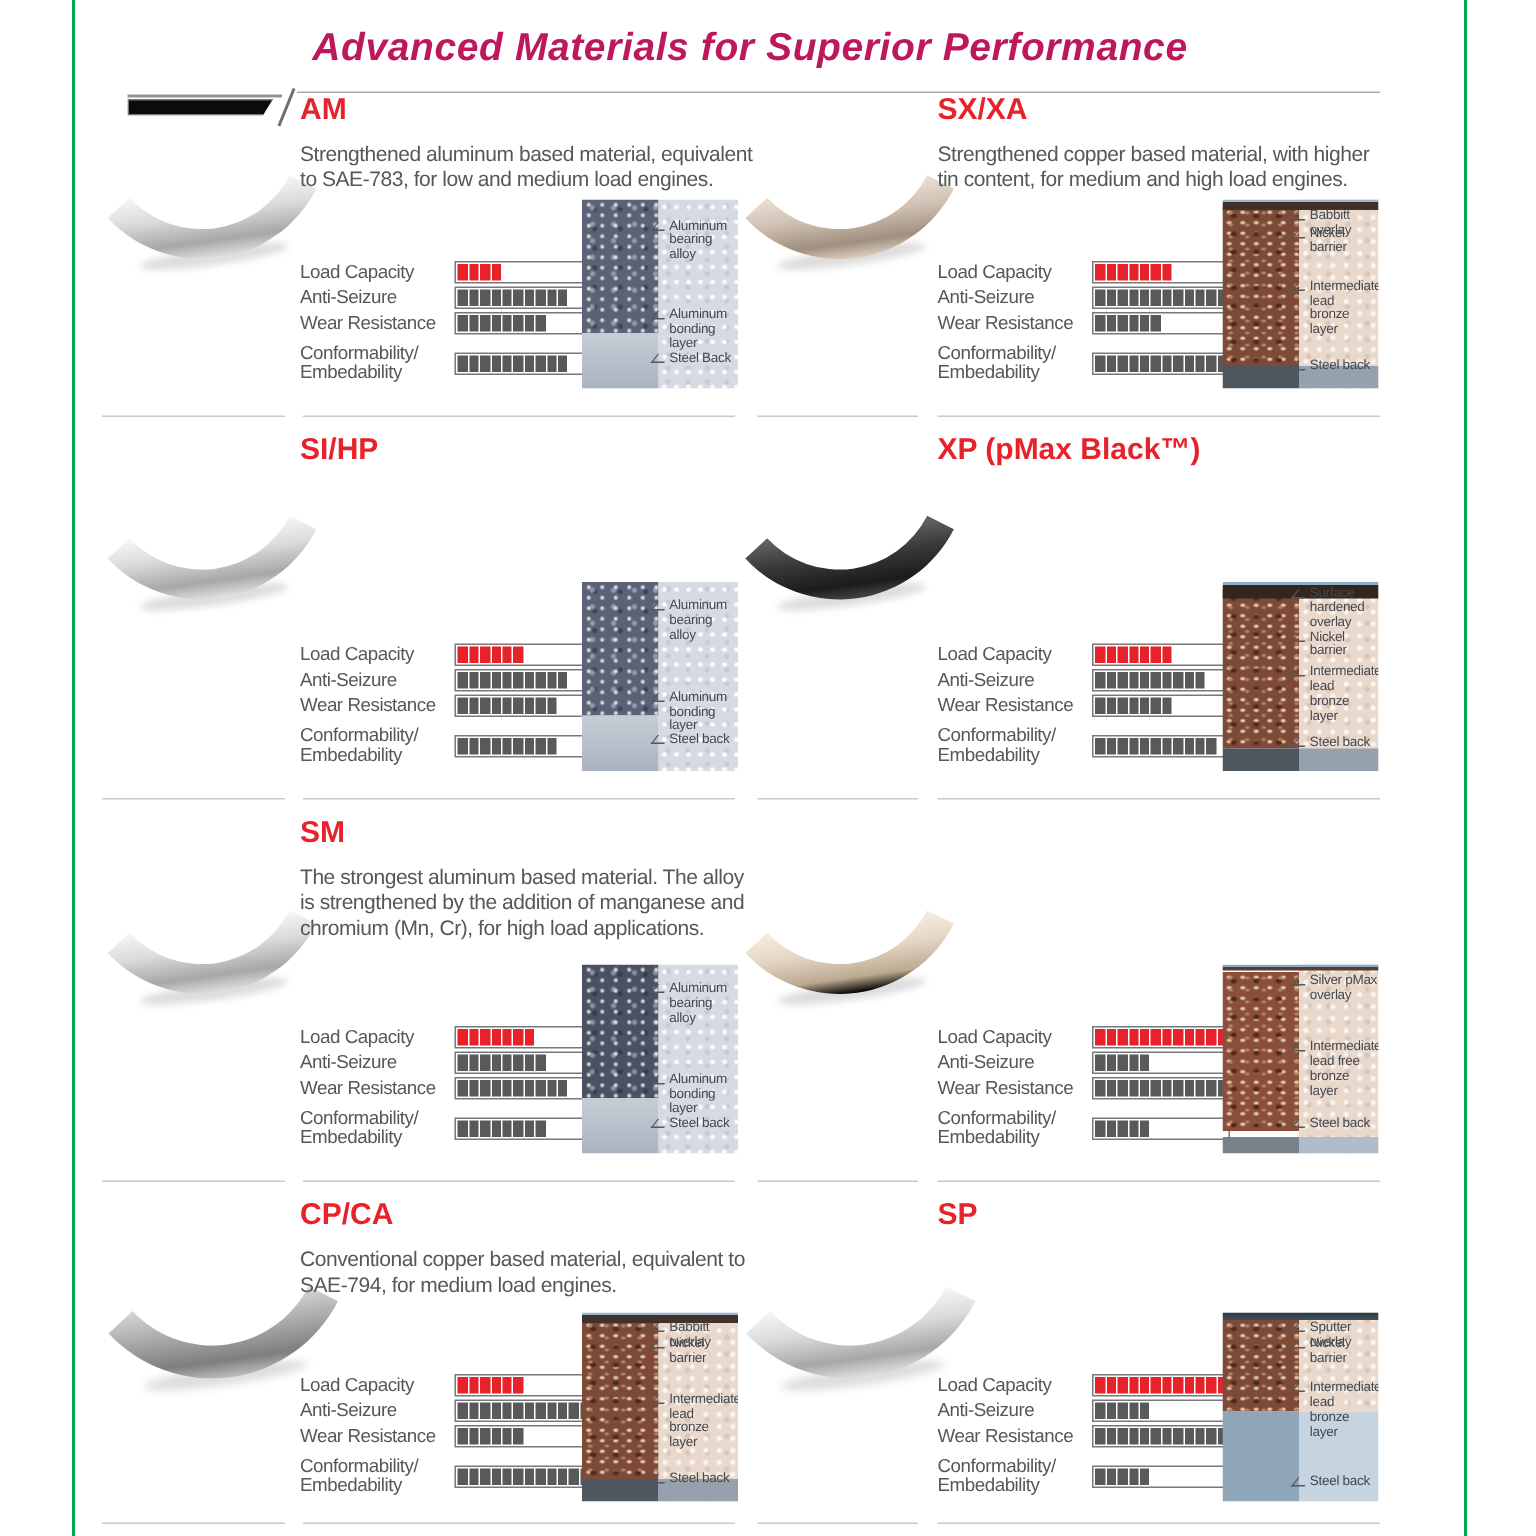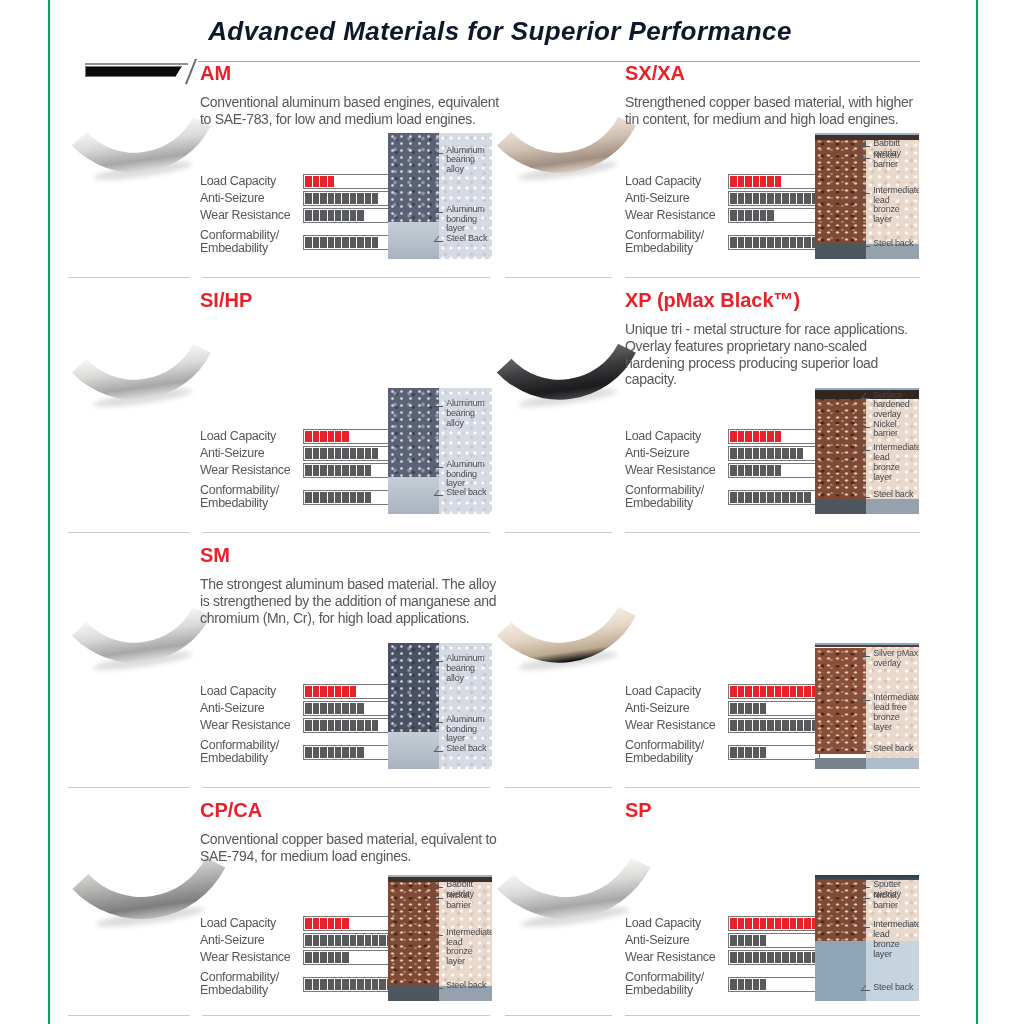--- a/index.html
+++ b/index.html
@@ -2,21 +2,21 @@
 <html><head>
 <meta charset="utf-8">
 <style>
   html,body{margin:0;padding:0;background:#fff;}
   .page{position:relative;width:1024px;height:1024px;background:#fff;overflow:hidden;
         font-family:"Liberation Sans",sans-serif;color:#55575a;}
   .border-v{position:absolute;top:0;bottom:0;width:2px;background:#00a651;}
   .border-left{left:48px;} .border-right{left:976px;}
 
   .title{position:absolute;top:16px;left:60px;width:880px;text-align:center;
-         font-size:26px;font-weight:bold;font-style:italic;color:#0f172a;letter-spacing:.4px;}
+         font-size:26px;font-weight:bold;font-style:italic;color:#be185d;letter-spacing:.4px;}
 
   
   .rule-black{position:absolute;left:85px;top:63px;width:103px;height:10px;
               border-top:2px solid #919396;}
   .rule-black .bar{margin-top:1px;height:7px;background:#0b0b0c;
               clip-path:polygon(0 0,100% 0,93% 100%,0 100%);}
   .slash{position:absolute;left:190px;top:58px;width:2px;height:27px;background:#6d6e71;
          transform:rotate(22deg);}
   .tab-line{position:absolute;left:198px;top:61px;width:722px;height:1px;background:#a7a9ac;}
 
@@ -170,21 +170,21 @@
   <div class="divider" style="top:1015px;left:505px;width:107px;"></div>
   <div class="divider" style="top:1015px;left:625px;width:295px;"></div>
 
   <section class="sec row1 col-l">
     <svg class="bearing b-silver" viewBox="0 0 210 120">
       <ellipse cx="100" cy="103" rx="70" ry="8" fill="#8d8d92" opacity=".3" filter="url(#f-soft)"></ellipse>
       <use href="#shell"></use>
     </svg>
     <div class="content">
       <h2 class="sec-heading">AM</h2>
-      <p class="sec-desc">Conventional aluminum based engines, equivalent to SAE-783, for low and medium load engines.</p>
+      <p class="sec-desc">Strengthened aluminum based material, equivalent to SAE-783, for low and medium load engines.</p>
     </div>
     <div class="ratings">
       <div class="rrow">
           <span class="rlabel">Load Capacity</span>
           <div class="bar">
             <span class="seg" style="background: rgb(232, 34, 42);"></span>
             <span class="seg" style="background: rgb(232, 34, 42);"></span>
             <span class="seg" style="background: rgb(232, 34, 42);"></span>
             <span class="seg" style="background: rgb(232, 34, 42);"></span>
             <span class="seg"></span>
@@ -447,21 +447,20 @@
     </div>
   </section>
 
   <section class="sec row2 col-r">
     <svg class="bearing b-black" viewBox="0 0 210 120">
       <ellipse cx="100" cy="103" rx="70" ry="8" fill="#8d8d92" opacity=".3" filter="url(#f-soft)"></ellipse>
       <use href="#shell"></use>
     </svg>
     <div class="content">
       <h2 class="sec-heading">XP (pMax Black™)</h2>
-      <p class="sec-desc">Unique tri - metal structure for race applications. Overlay features proprietary nano-scaled hardening process producing superior load capacity.</p>
     </div>
     <div class="ratings">
       <div class="rrow">
           <span class="rlabel">Load Capacity</span>
           <div class="bar">
             <span class="seg" style="background: rgb(232, 34, 42);"></span>
             <span class="seg" style="background: rgb(232, 34, 42);"></span>
             <span class="seg" style="background: rgb(232, 34, 42);"></span>
             <span class="seg" style="background: rgb(232, 34, 42);"></span>
             <span class="seg" style="background: rgb(232, 34, 42);"></span>

